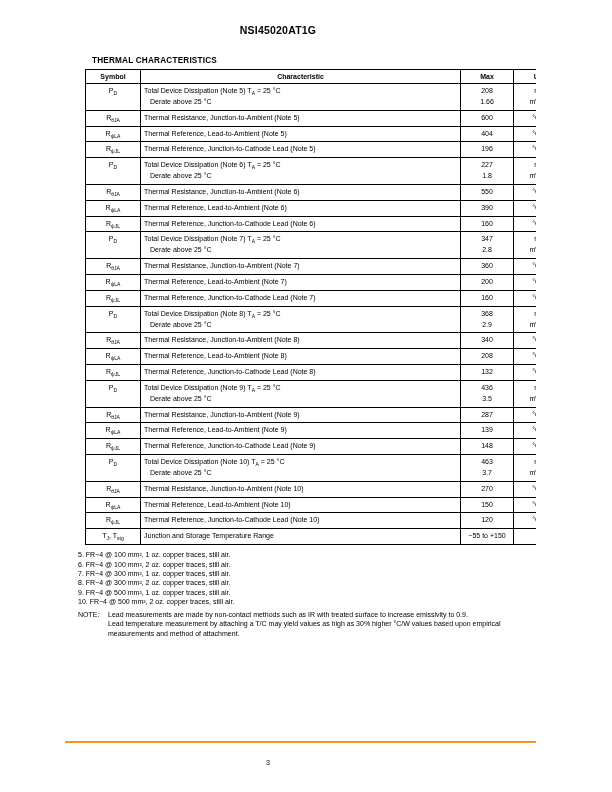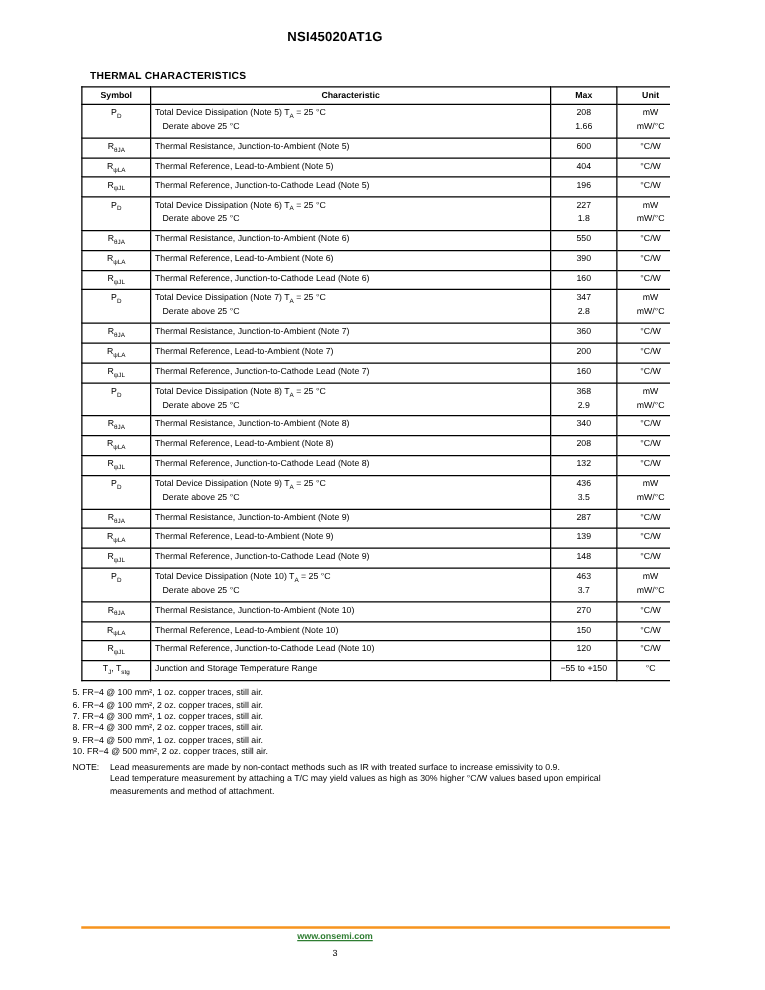--- a/index.html
+++ b/index.html
@@ -3,21 +3,21 @@
 <meta charset="utf-8">
 <title>NSI45020AT1G</title>
 <style>
   * { box-sizing: border-box; }
   html, body { margin: 0; padding: 0; }
   body {
     width: 612px; height: 792px;
     background: #ffffff; color: #000;
     font-family: "Liberation Sans", "DejaVu Sans", sans-serif;
   }
-  .page { position: relative; width: 536px; height: 792px; overflow: hidden; background: #fff; }
+  .page { position: relative; width: 536px; height: 792px; overflow: hidden; background: #fff; padding-left: 20px; }
 
   .doc-title { padding-top: 24px; text-align: center; font-size: 10.5px; font-weight: bold; letter-spacing: 0.2px; }
   .section-title { margin: 20px 0 4px 72px; font-size: 8.2px; font-weight: bold; letter-spacing: 0.2px; }
 
   table.tchar { border-collapse: collapse; margin-left: 65px; table-layout: fixed; width: 482px; }
   .tchar th, .tchar td { border: 1px solid #000; }
   .tchar th { font-size: 7px; font-weight: bold; text-align: center; padding: 3px 2px; background: #fff; }
   .tchar td { font-size: 7px; padding: 2px 3px; vertical-align: top; line-height: 1.55; }
   td.sym, td.ctr { text-align: center; }
   td.chr { text-align: left; }
@@ -391,18 +391,15 @@
   <div class="note">
     <span class="note-label">NOTE:</span>
     <div>
         <div>Lead measurements are made by non-contact methods such as IR with treated surface to increase emissivity to 0.9.</div>
         <div>Lead temperature measurement by attaching a T/C may yield values as high as 30% higher °C/W values based upon empirical</div>
         <div>measurements and method of attachment.</div>
       </div>
   </div>
 
   <div class="footer-rule" style="background: rgb(247, 148, 30);"></div>
-  <div class="website">
-    <a style="color: rgb(46, 125, 50);">www.onsemi.com</a>
-  </div>
   <div class="page-num">3</div>
 
 </div>
 
 </body></html>

